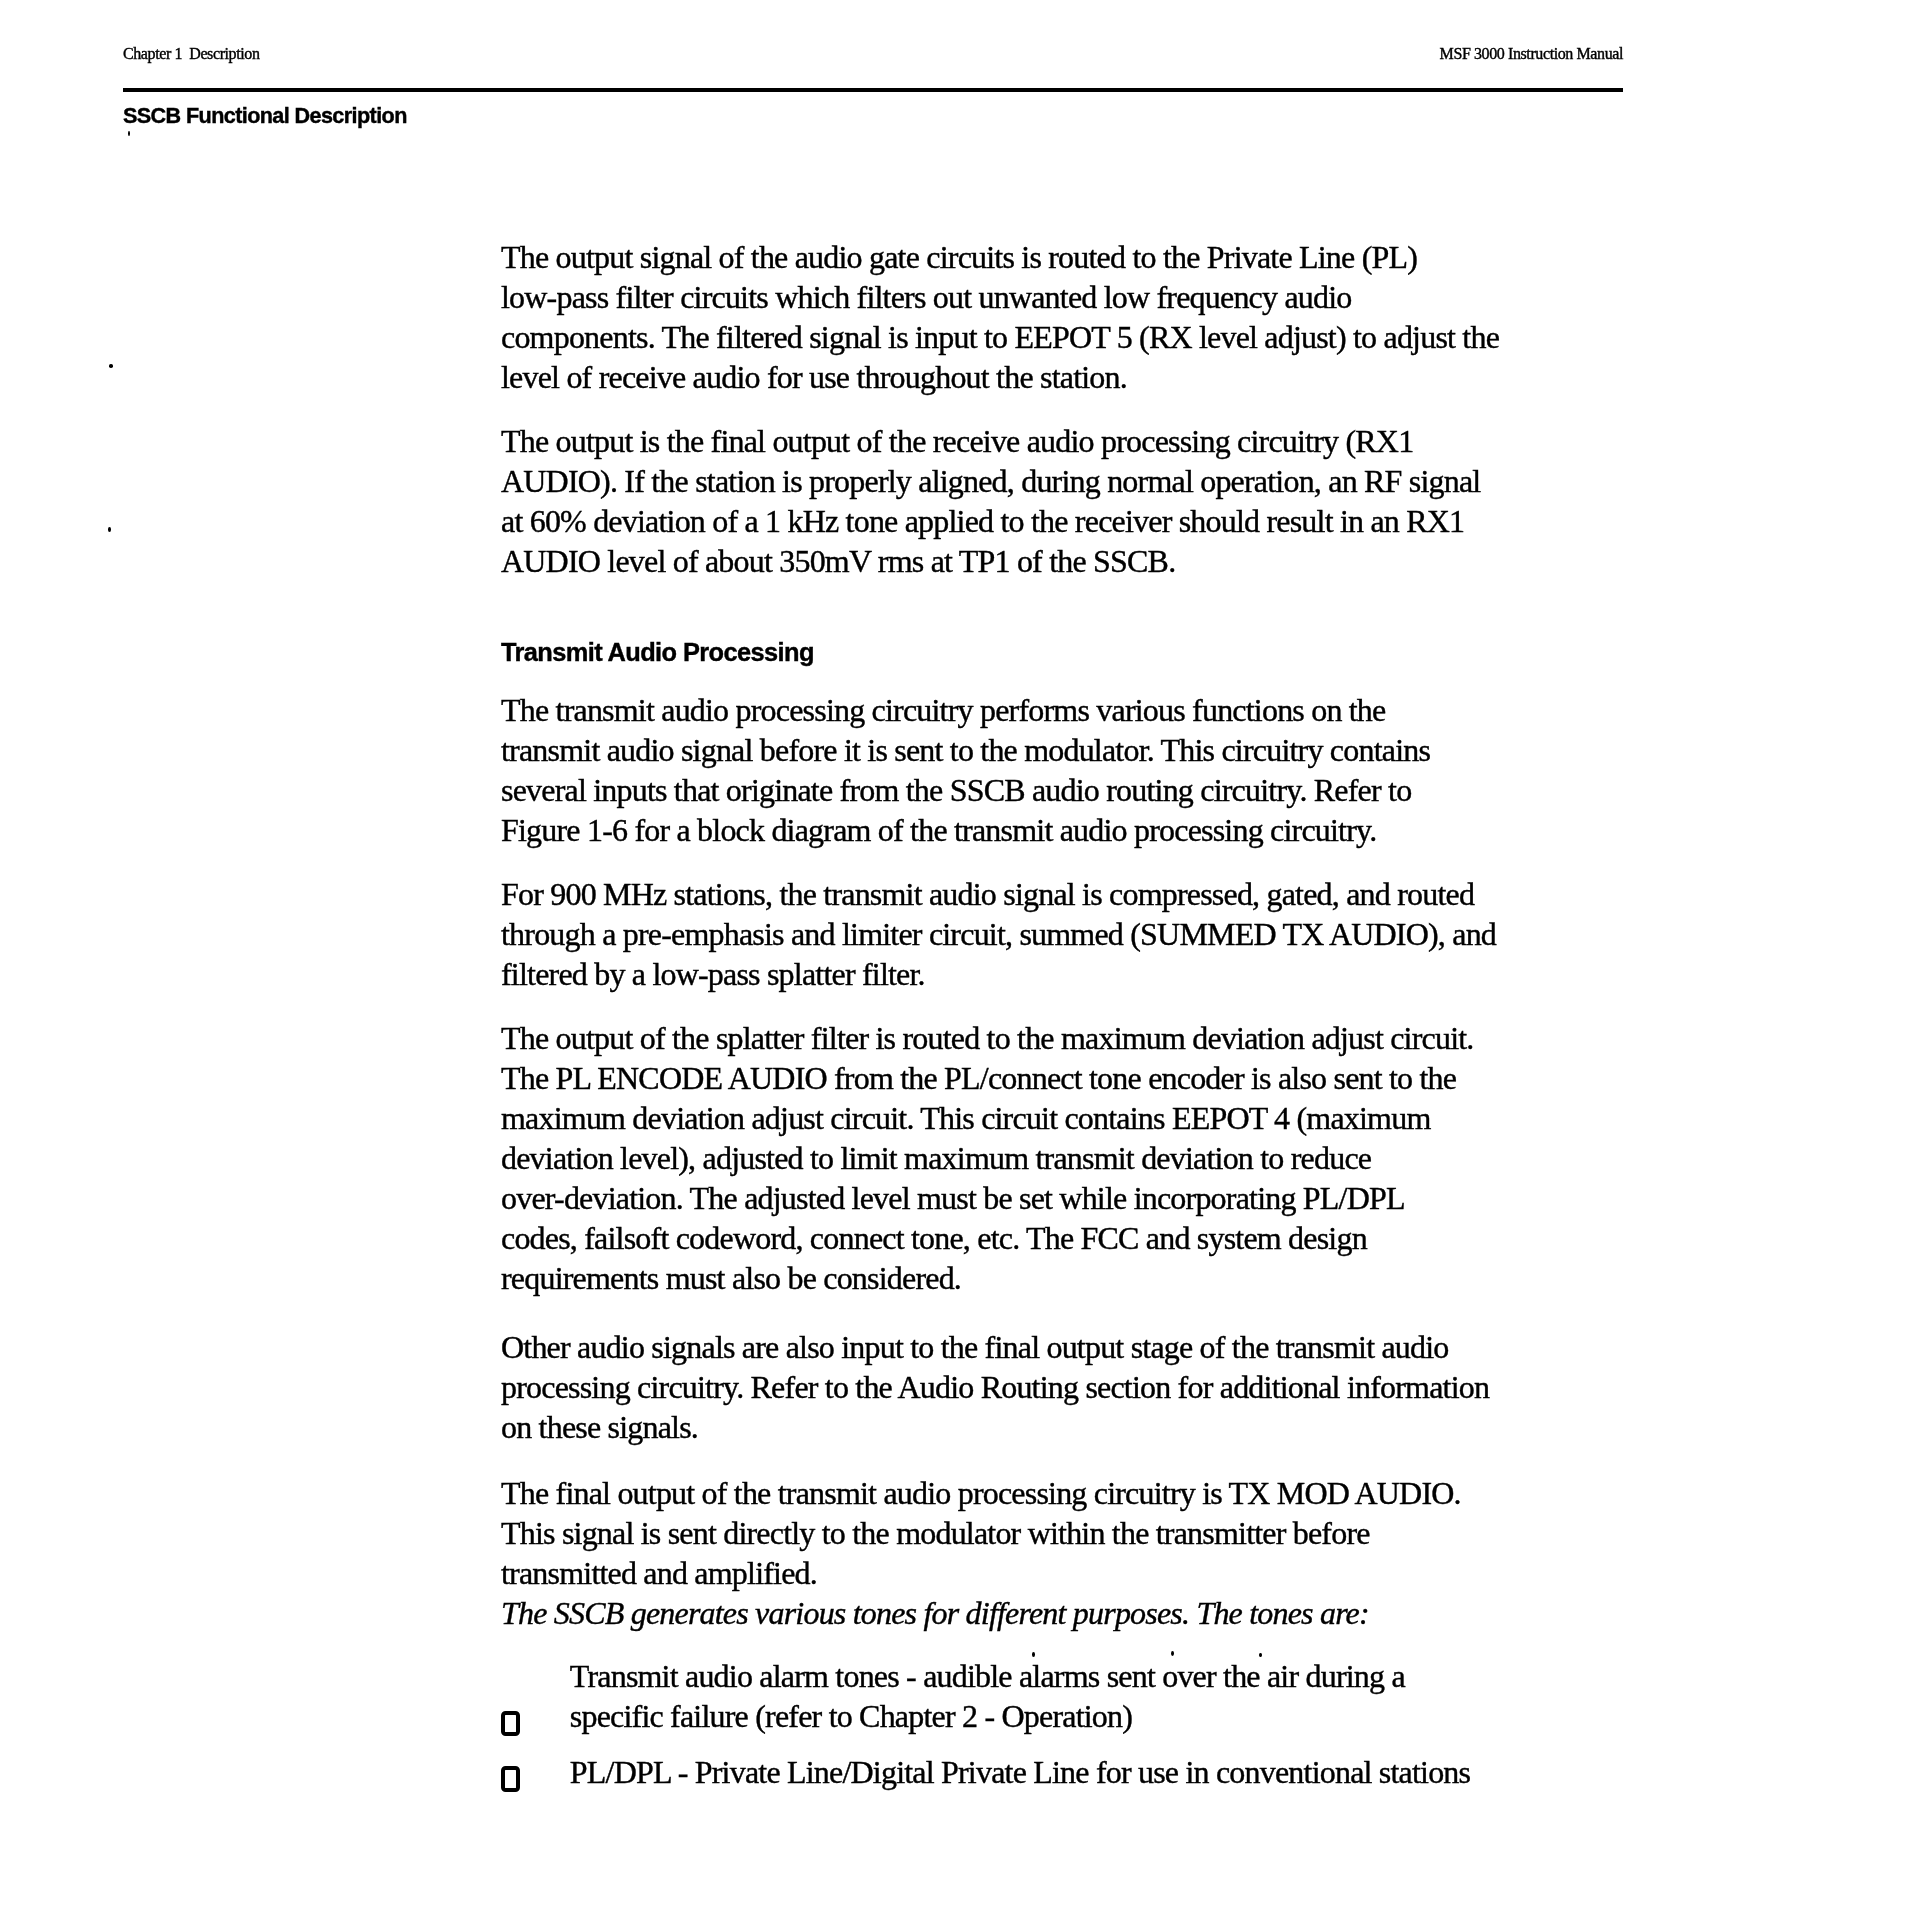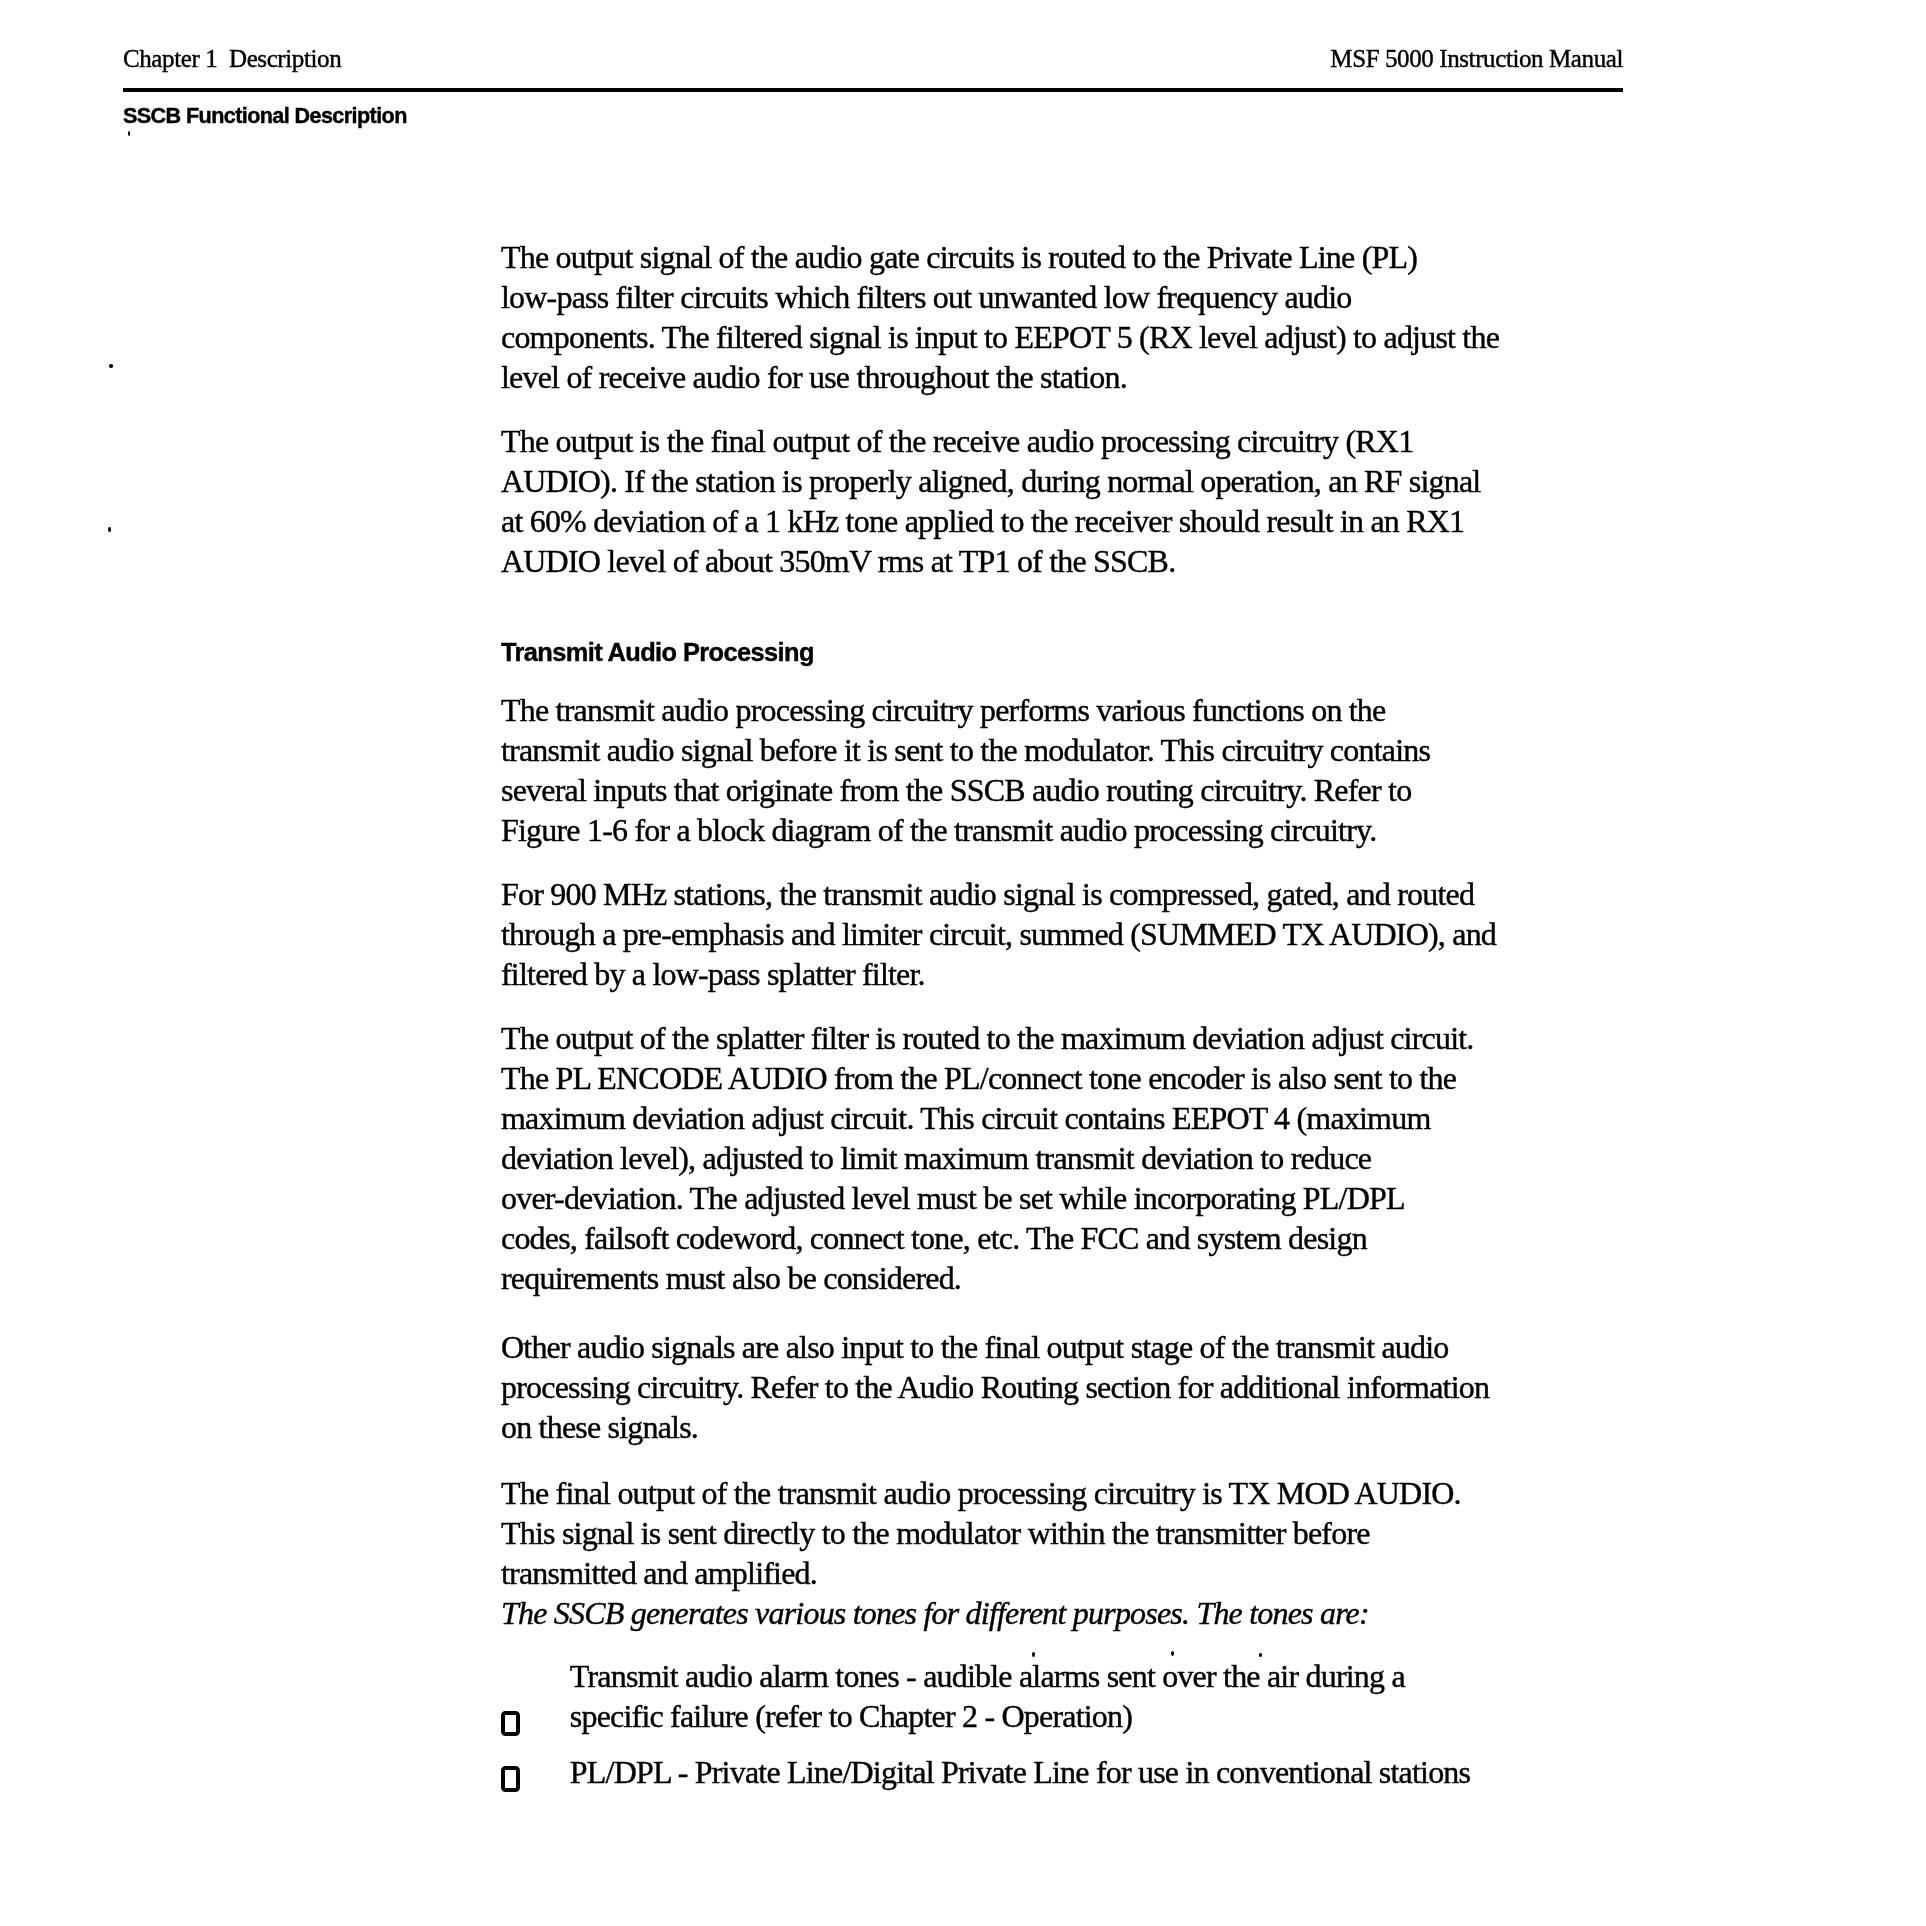--- a/index.html
+++ b/index.html
@@ -20,21 +20,21 @@
   
   .hdr-row {
     position: absolute;
     left: 123px;
     right: 314px;
     top: 45px;
     display: flex;
     justify-content: space-between;
     align-items: baseline;
     font-family: "Liberation Serif", serif;
-    font-size: 25px;
+    font-size: 16px;
     letter-spacing: -0.4px;
     white-space: pre;
   }
   .hdr-rule {
     position: absolute;
     left: 123px;
     top: 88px;
     width: 1500px;
     height: 3.5px;
     background: #000000;
@@ -114,21 +114,21 @@
     border-radius: 50%;
   }
 </style>
 </head>
 <body>
 
 <div class="page">
 
   <div class="hdr-row">
     <span>Chapter 1  Description</span>
-    <span>MSF 5000 Instruction Manual</span>
+    <span>MSF 3000 Instruction Manual</span>
   </div>
   <div class="hdr-rule"></div>
   <div class="hdr-subhead">SSCB Functional Description</div>
 
   <div class="content">
     <p class="body-par">The output signal of the audio gate circuits is routed to the Private Line (PL)
 low-pass filter circuits which filters out unwanted low frequency audio
 components. The filtered signal is input to EEPOT 5 (RX level adjust) to adjust the
 level of receive audio for use throughout the station.</p>
     <p class="body-par mt72">The output is the final output of the receive audio processing circuitry (RX1

